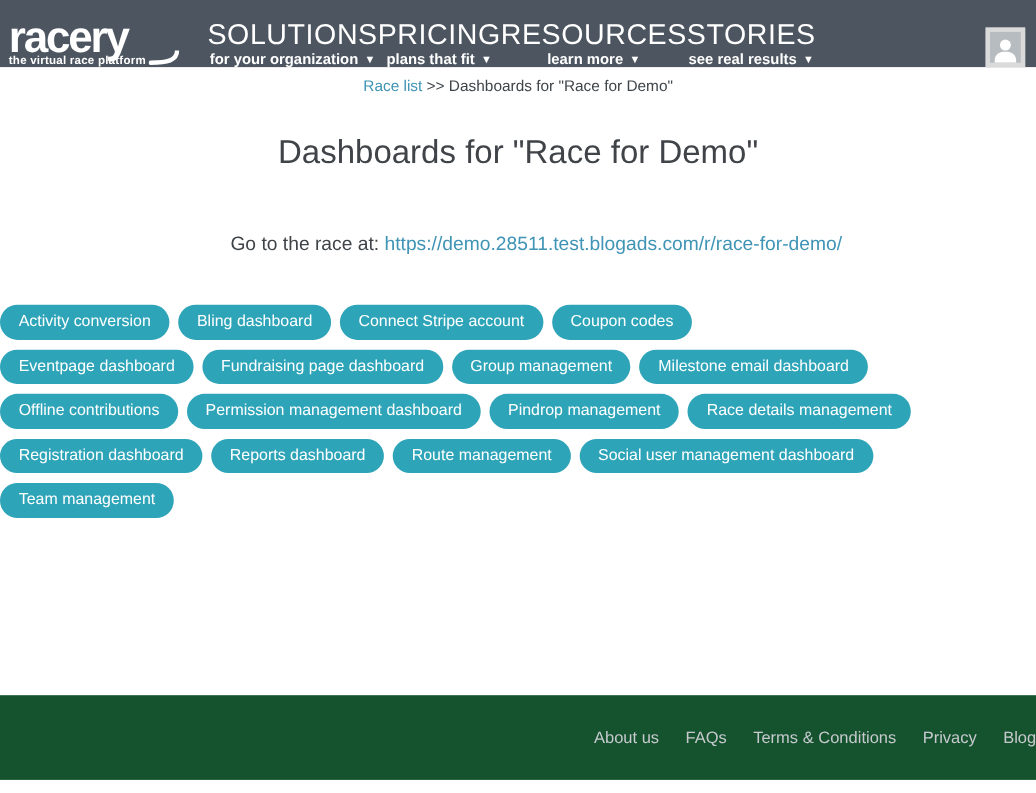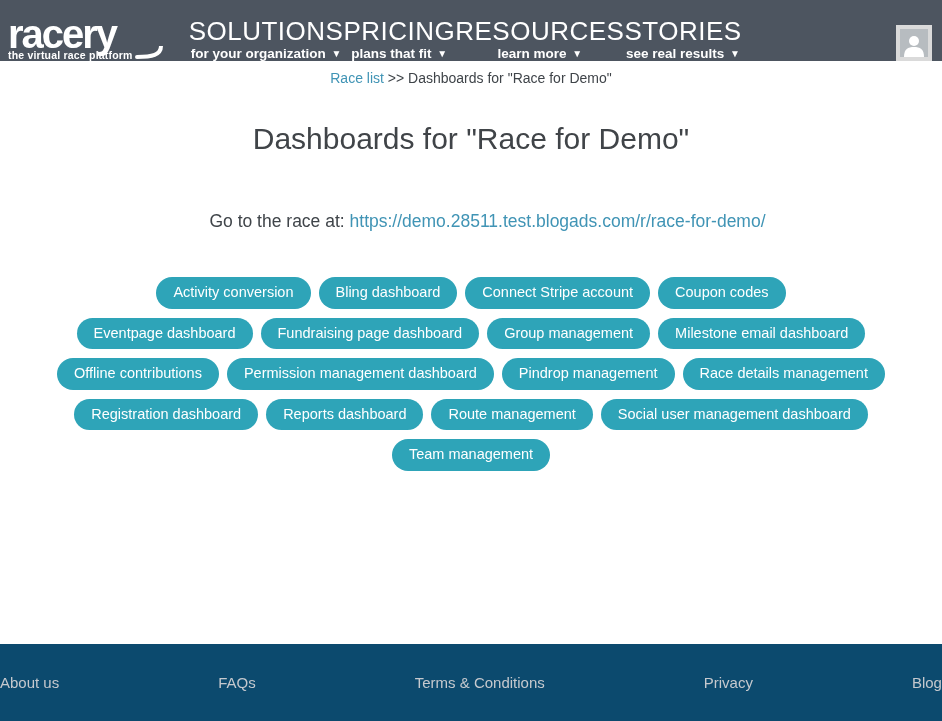--- a/index.html
+++ b/index.html
@@ -93,47 +93,47 @@
     text-align: center;
     margin-top: 55px;
     font-size: 17.5px;
     padding-left: 33px;
   }
   .race-line .label { color: #3f4449; }
 
   .dash-rows { margin-top: 45px; }
   .button-row {
     display: flex;
-    justify-content: center;
+    justify-content: flex-start;
     gap: 8px;
     margin-bottom: 9px;
   }
   .dash-btn {
     background: #2ea4b8;
     color: #fff;
     border: none;
     font-family: "Liberation Sans", sans-serif;
     font-size: 14.5px;
     line-height: 1;
     padding: 8px 17px 9px;
     border-radius: 16px;
     cursor: pointer;
     white-space: nowrap;
   }
 
   
   .footer {
     position: absolute;
-    left: 0; bottom: 0;
+    left: 0; bottom: 12px;
     width: 100%;
     height: 77px;
-    background: #0c4a6e;
+    background: #14532d;
     display: flex;
     align-items: center;
-    justify-content: space-between;
+    justify-content: flex-end;
     gap: 24px;
   }
   .footer-link {
     color: #c6c9ce;
     font-size: 15px;
     text-decoration: none;
     cursor: pointer;
   }
 </style>
 </head>

